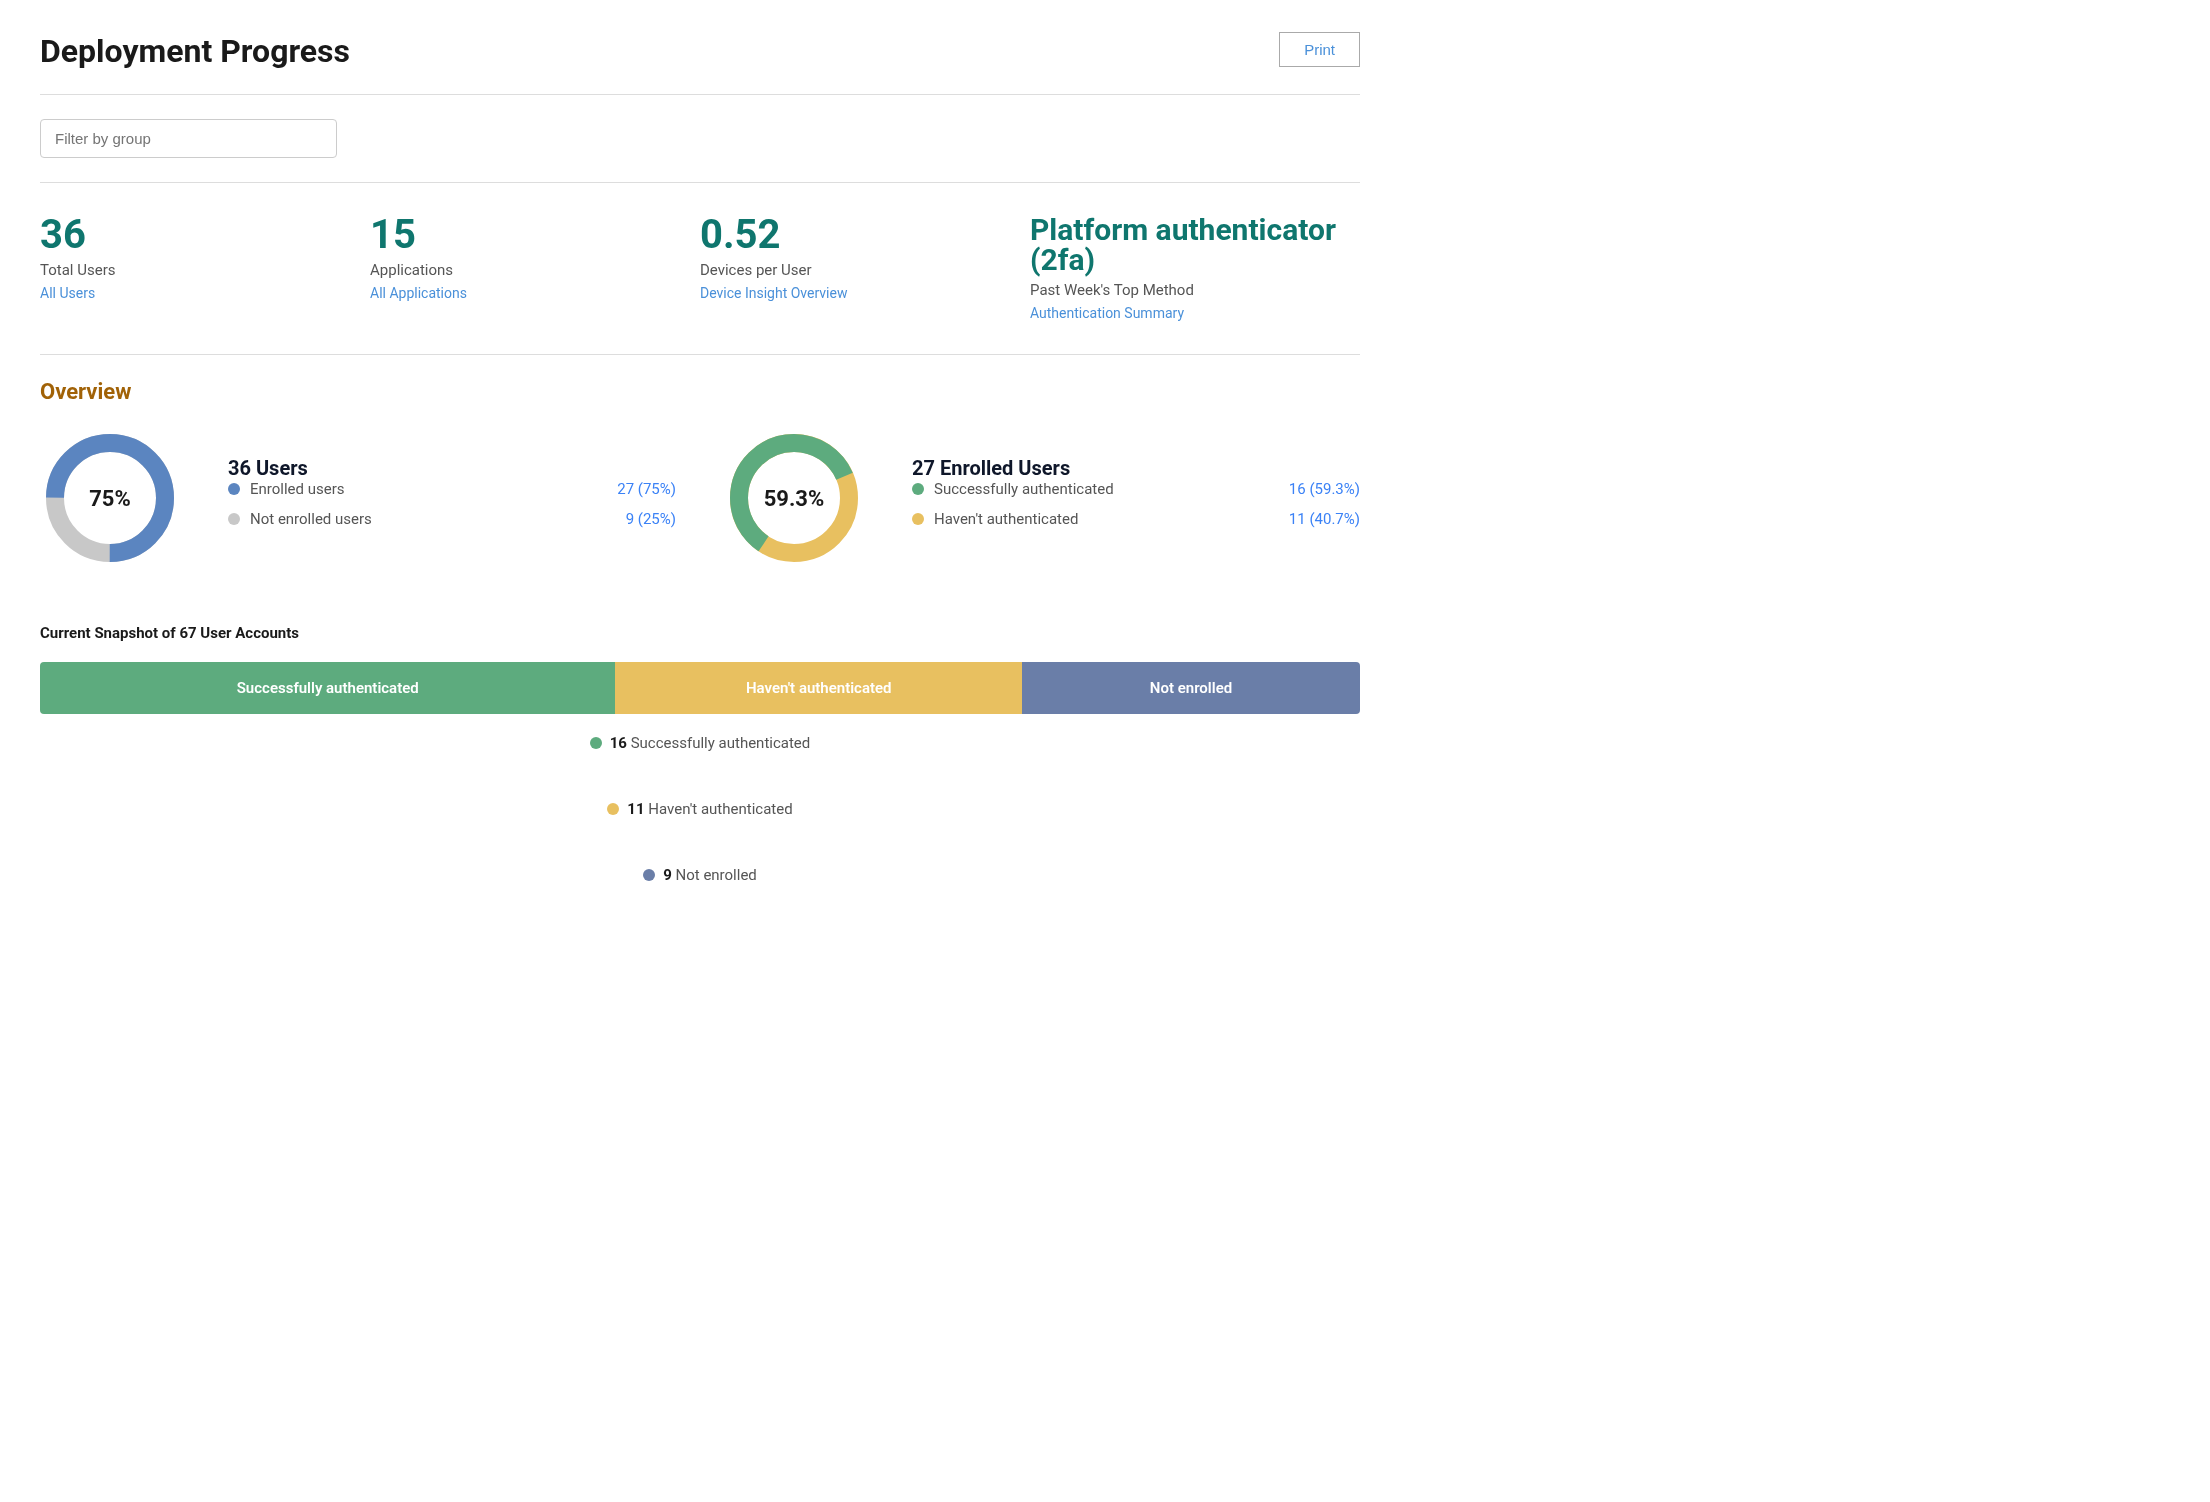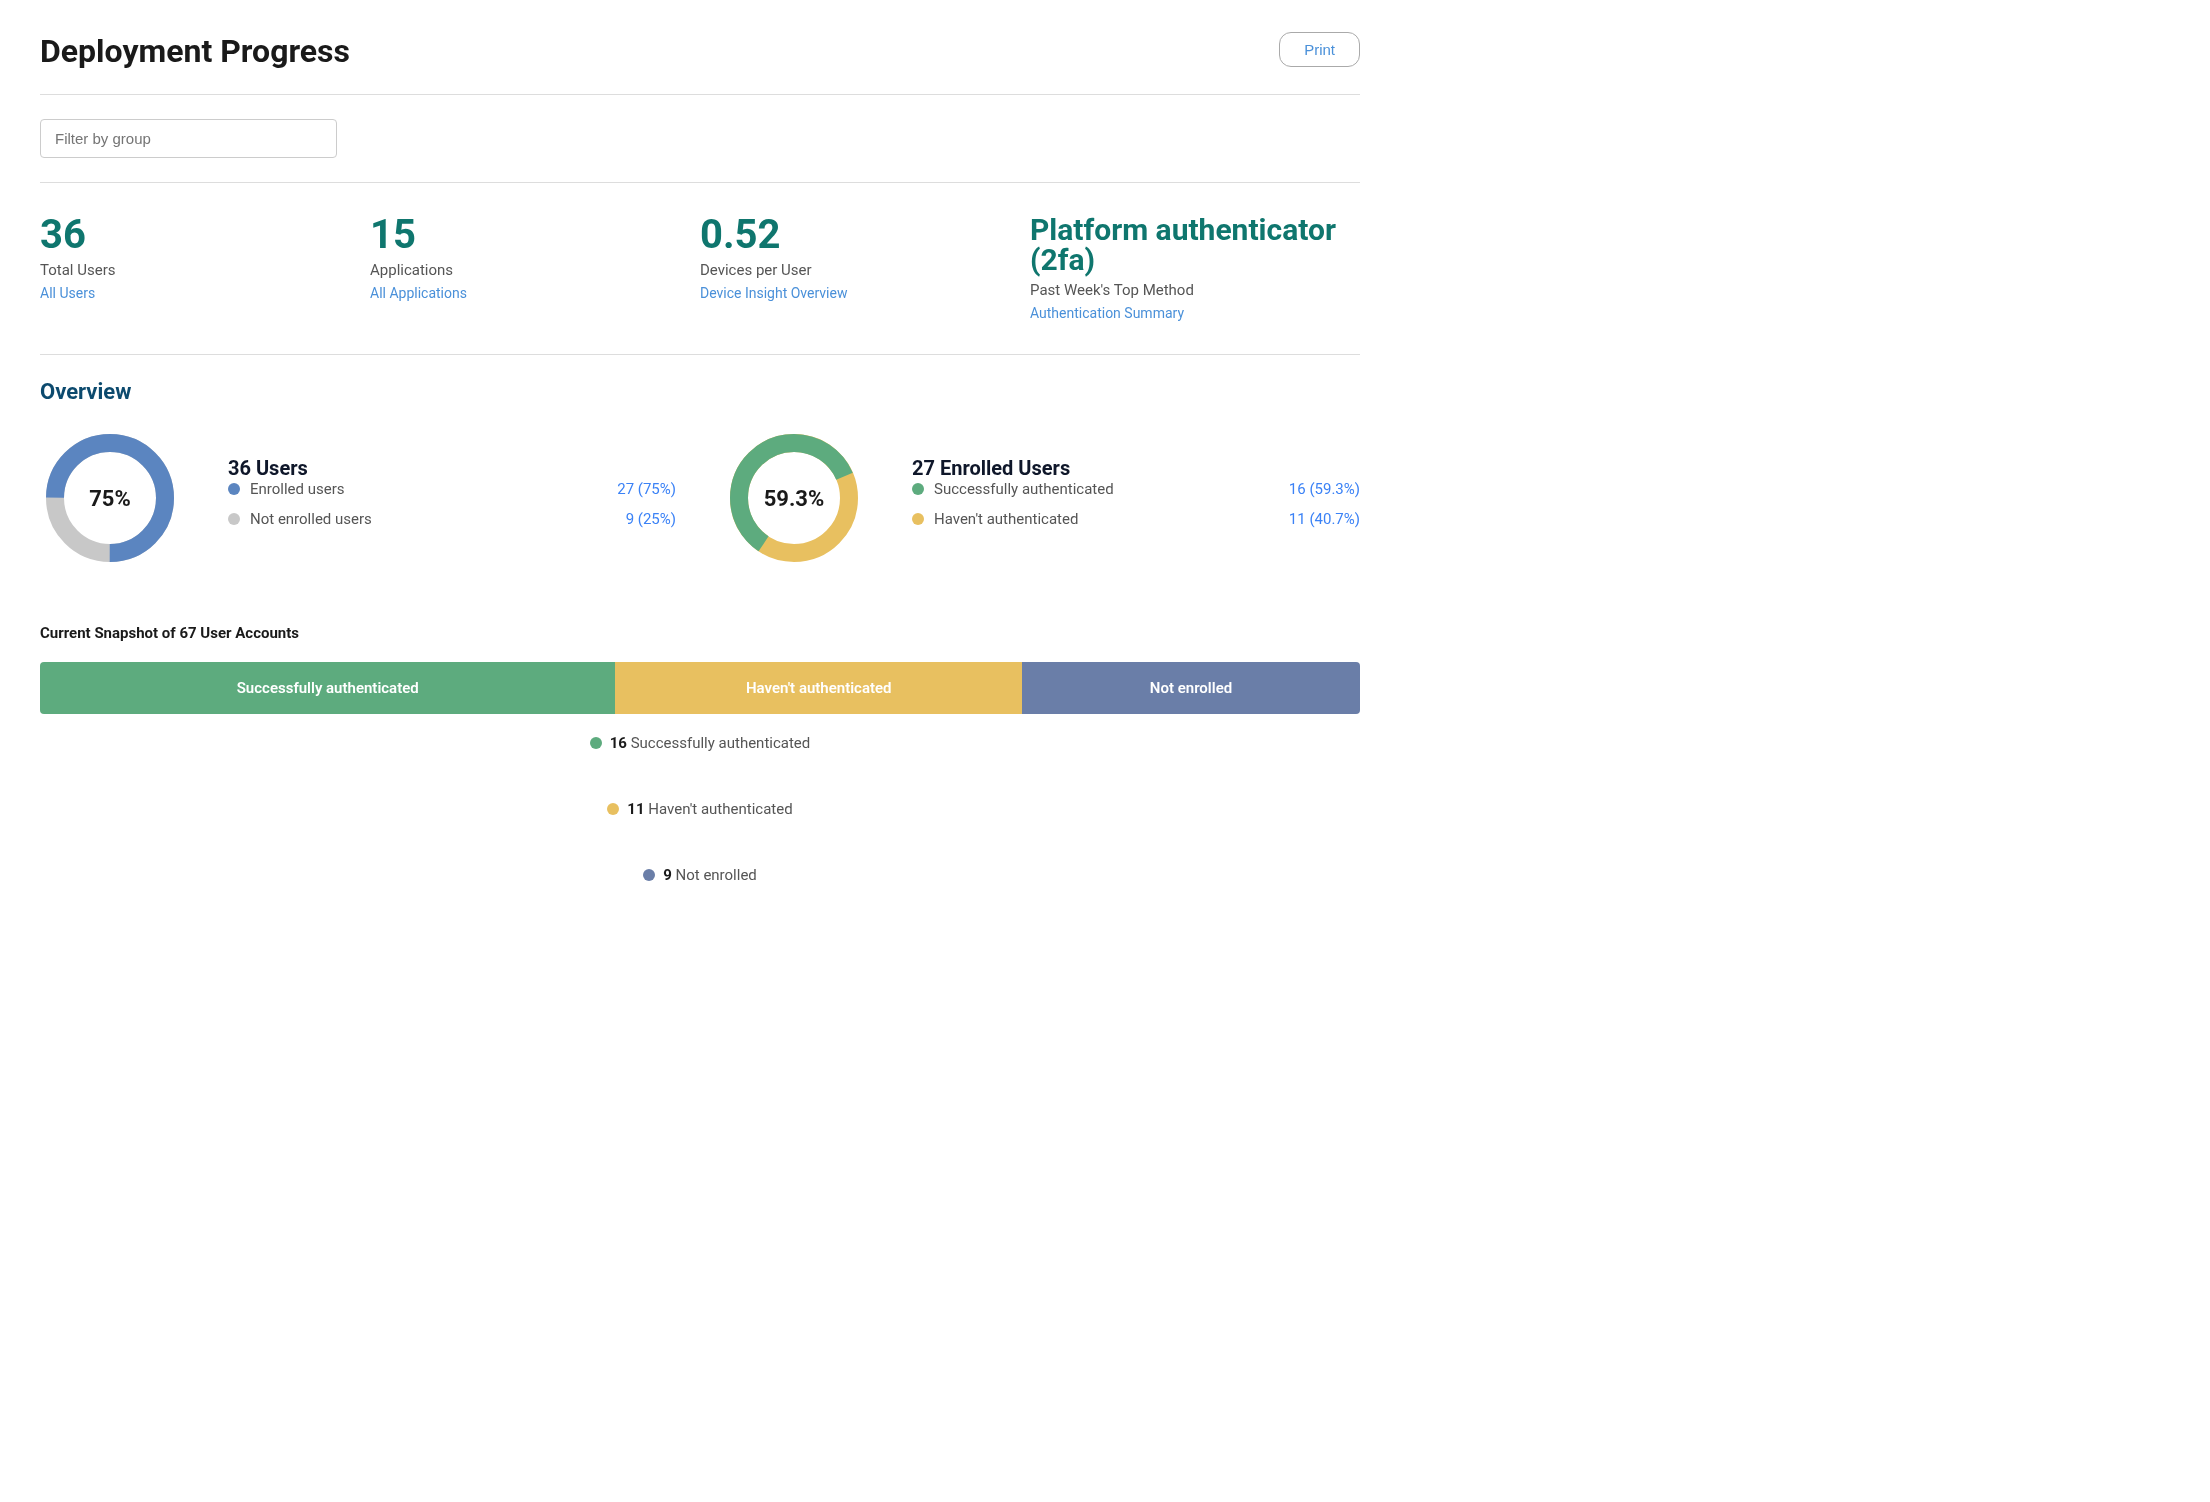--- a/index.html
+++ b/index.html
@@ -22,21 +22,21 @@
       font-size: 32px;
       font-weight: 700;
       color: #1a1a1a;
     }
     .print-button {
       border: 1px solid #aaa;
       background: #fff;
       color: #4a90d9;
       font-size: 15px;
       padding: 8px 24px;
-      border-radius: 12px;
+      border-radius: 0;
       cursor: pointer;
     }
 
     .divider {
       border: none;
       border-top: 1px solid #ddd;
       margin: 0 0 24px 0;
     }
 
     
@@ -85,21 +85,21 @@
     }
 
     
     .overview-section {
       margin-top: 8px;
     }
     .overview-title {
       font-size: 22px;
       font-weight: 700;
       margin-bottom: 24px;
-      color: #0c4a6e;
+      color: #a16207;
     }
     .overview-content {
       display: flex;
       align-items: center;
       gap: 48px;
     }
 
     
     .donut-container {
       position: relative;

